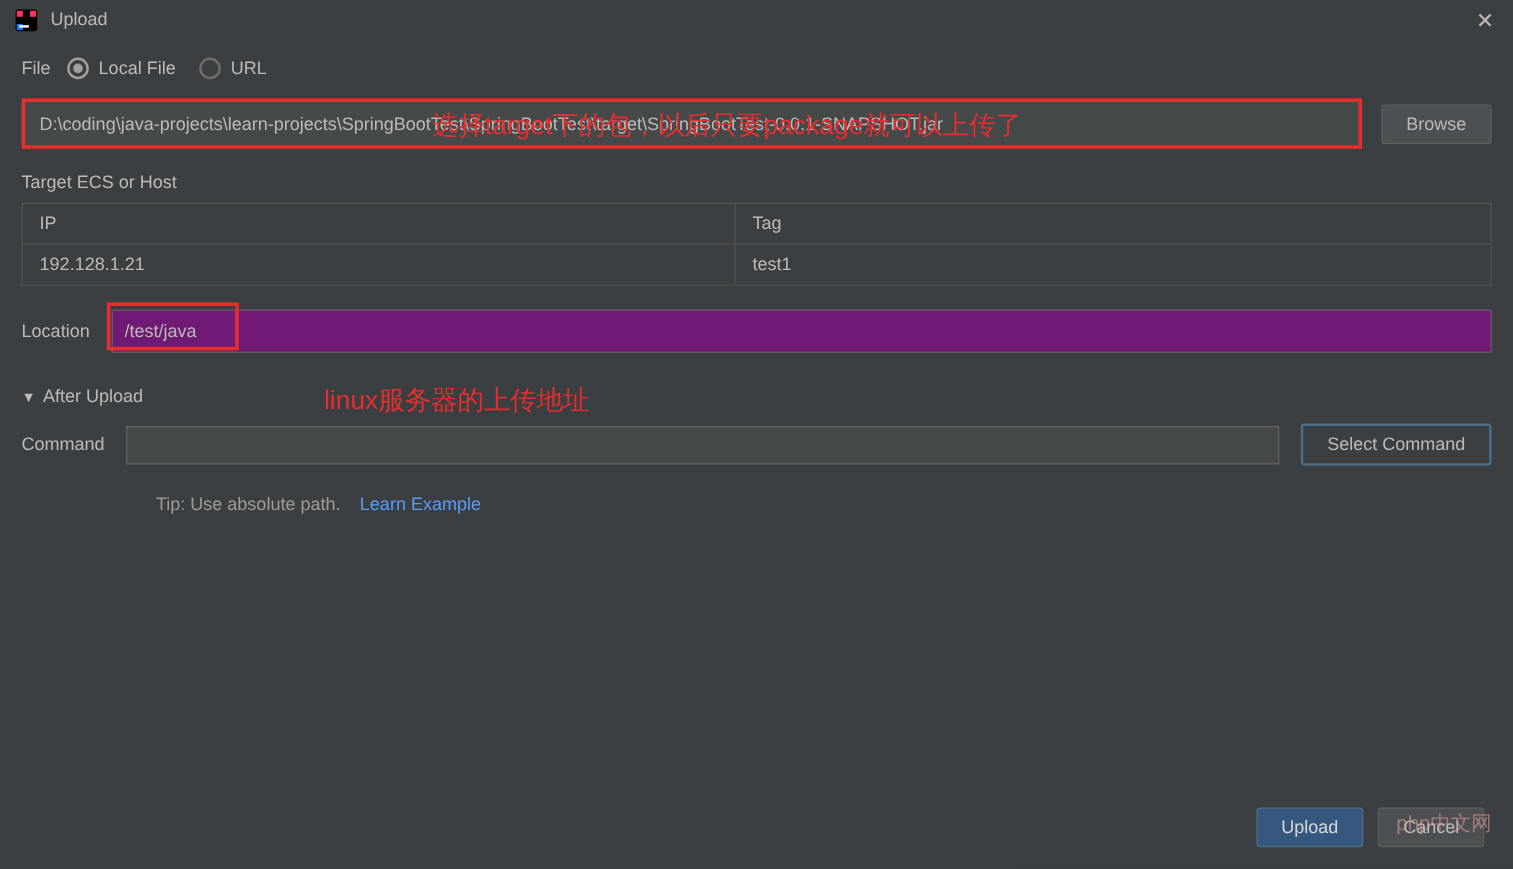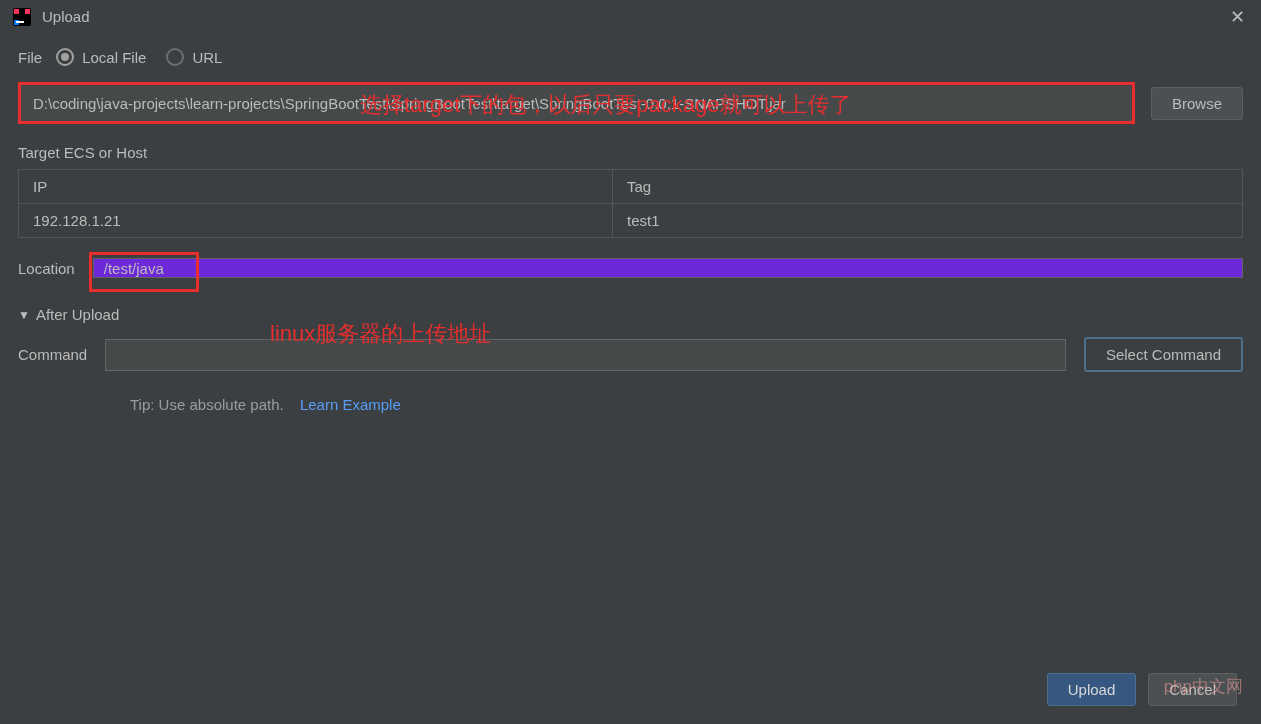--- a/index.html
+++ b/index.html
@@ -153,27 +153,27 @@
     .col-ip { width: 594px; }
     .col-tag { flex: 1; }
     .location-row {
       display: flex;
       align-items: center;
       gap: 18px;
       margin-bottom: 28px;
     }
     .location-input {
       flex: 1;
-      background: #6d28d9;
+      background: #701a75;
       border: 1px solid #646464;
       color: #bbbbbb;
       padding: 5px 10px;
       font-size: 15px;
       outline: none;
-      height: 20px;
+      height: 36px;
       position: relative;
     }
     .location-wrapper {
       flex: 1;
       position: relative;
       display: flex;
       align-items: center;
     }
     .red-box-loc {
       position: absolute;

